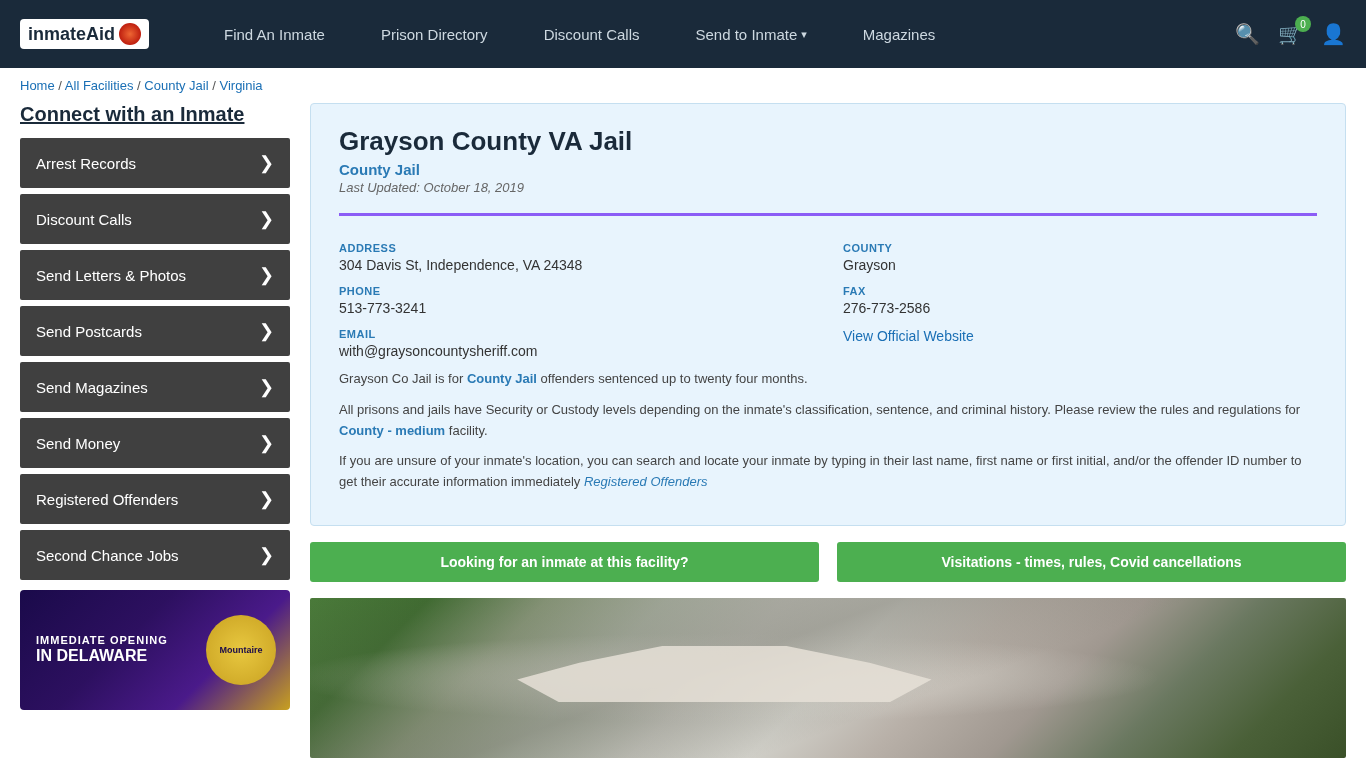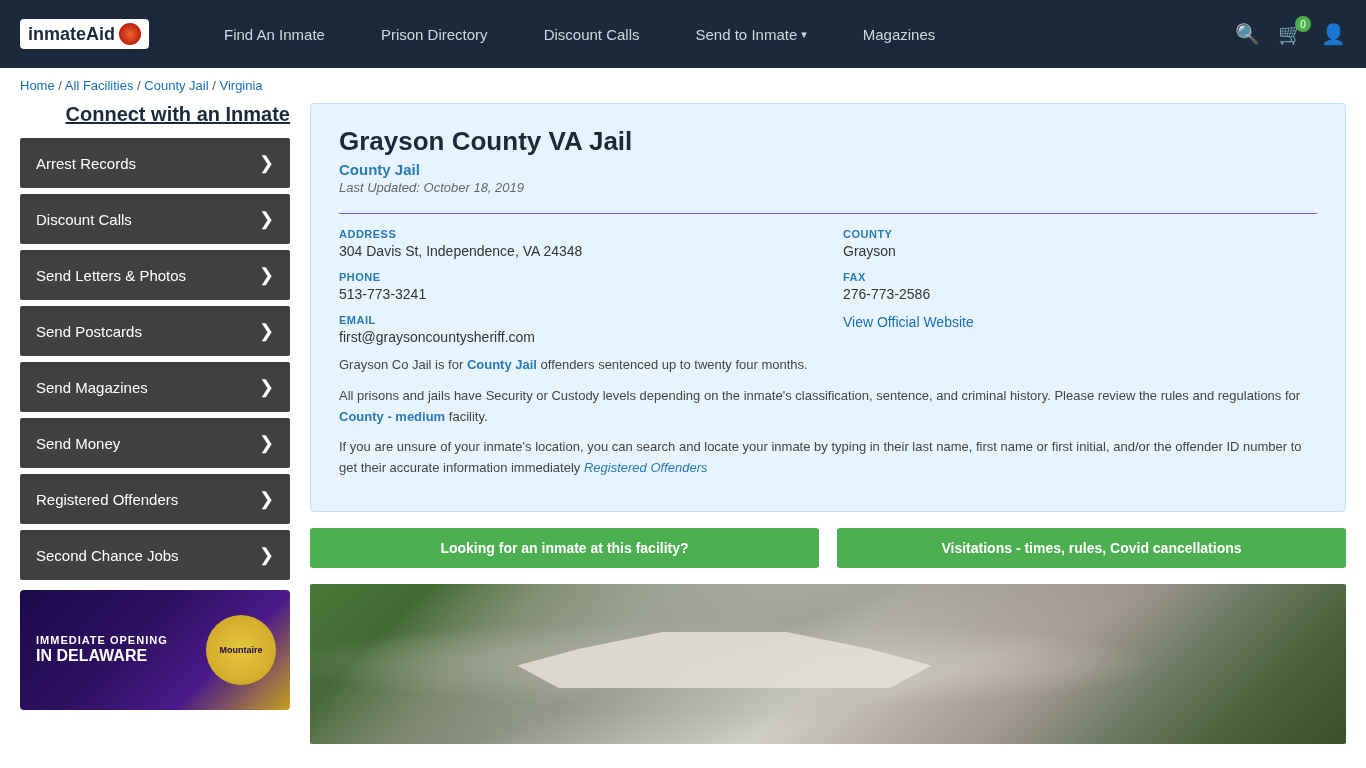--- a/index.html
+++ b/index.html
@@ -110,21 +110,20 @@
     .sidebar {
       width: 270px;
       flex-shrink: 0;
     }
     .sidebar-title {
       font-size: 20px;
       font-weight: bold;
       color: #1a2a3a;
       text-decoration: underline;
       margin-bottom: 12px;
-      text-align: right;
     }
     .sidebar-item {
       display: flex;
       align-items: center;
       justify-content: space-between;
       background: #404040;
       color: #fff;
       padding: 14px 16px;
       margin-bottom: 6px;
       cursor: pointer;
@@ -207,22 +206,22 @@
       font-size: 13px;
       color: #666;
       font-style: italic;
       margin-bottom: 18px;
     }
     .facility-info-grid {
       display: grid;
       grid-template-columns: 1fr 1fr;
       gap: 12px 30px;
       margin-bottom: 10px;
-      border-top: 1px solid #8b5cf6;
-      padding-top: 14px;
+      border-top: 3px solid #8b5cf6;
+      padding-top: 26px;
     }
     .info-block { }
     .info-label {
       font-size: 11px;
       font-weight: bold;
       color: #2a7ab5;
       letter-spacing: 0.5px;
       text-transform: uppercase;
       margin-bottom: 3px;
     }
@@ -401,21 +400,21 @@
         <div class="info-block">
           <div class="info-label">PHONE</div>
           <div class="info-value">513-773-3241</div>
         </div>
         <div class="info-block">
           <div class="info-label">FAX</div>
           <div class="info-value">276-773-2586</div>
         </div>
         <div class="info-block">
           <div class="info-label">EMAIL</div>
-          <div class="info-value">first@graysoncountysheriff.com</div>
+          <div class="info-value">with@graysoncountysheriff.com</div>
         </div>
         <div class="info-block">
           <a class="info-link" href="#">View Official Website</a>
         </div>
       </div>
 
       <div class="facility-desc">
         <p>
           Grayson Co Jail is for <a class="bold-link" href="#">County Jail</a> offenders sentenced up to twenty four months.
         </p>

